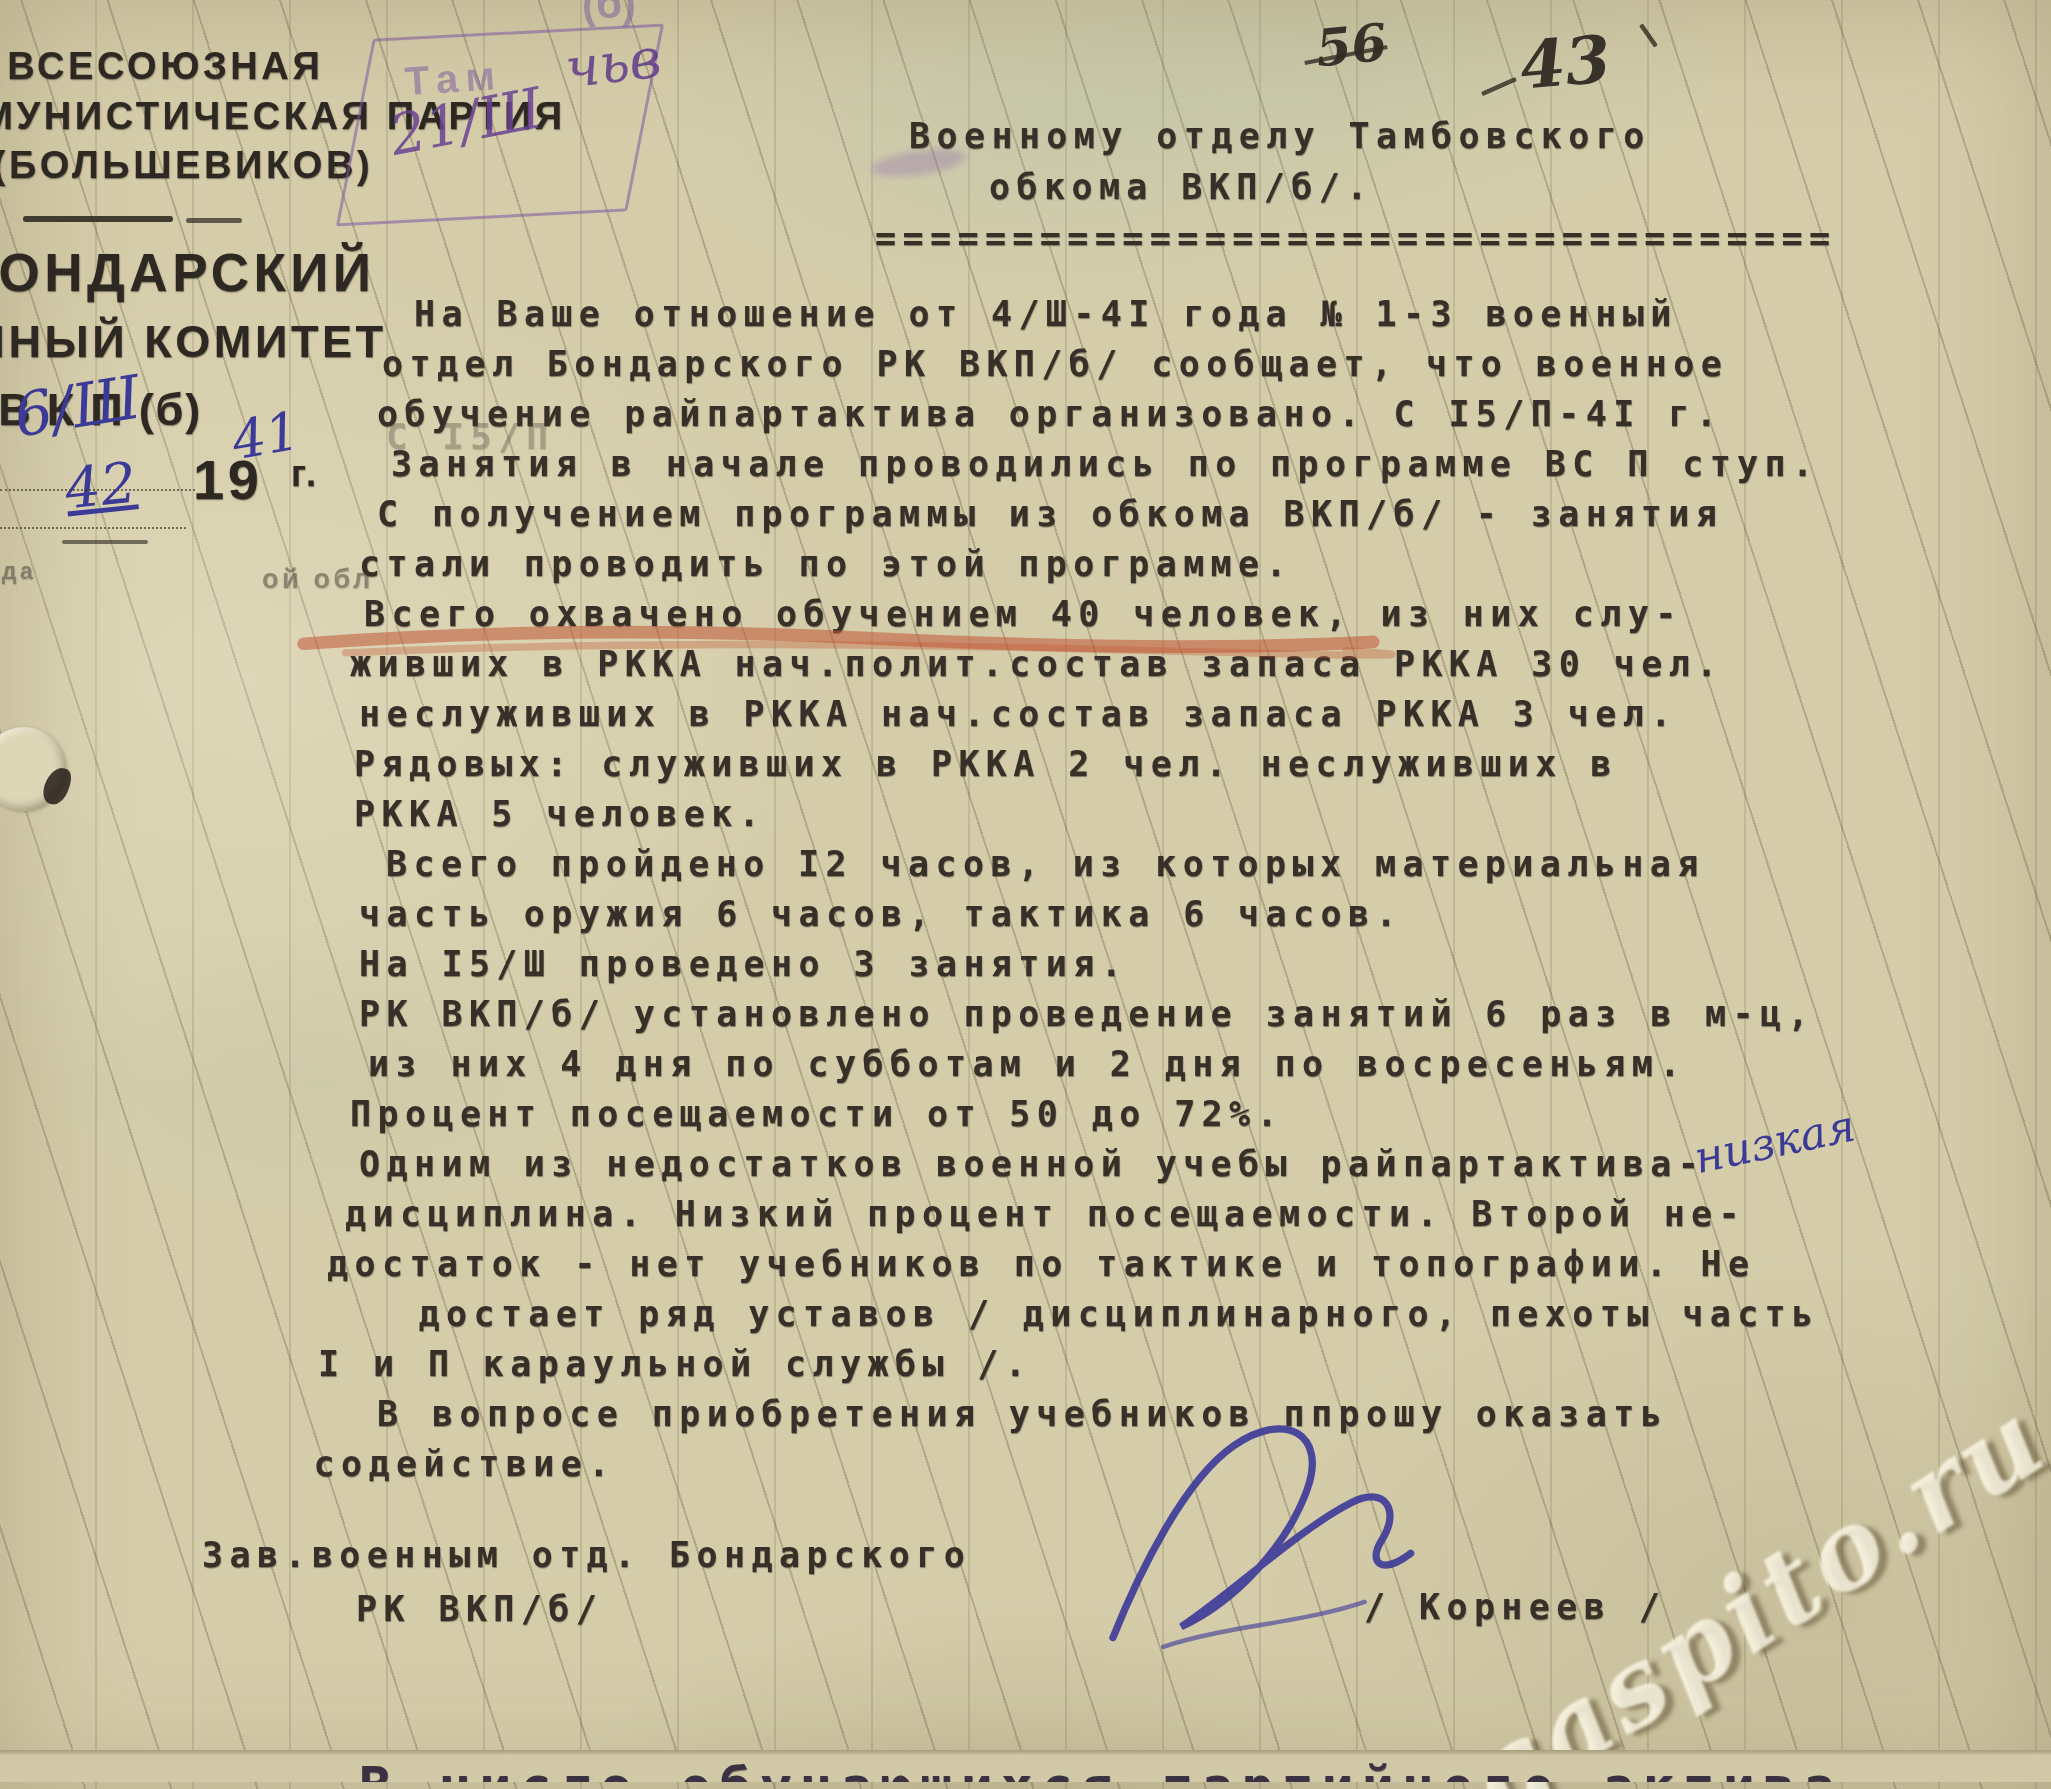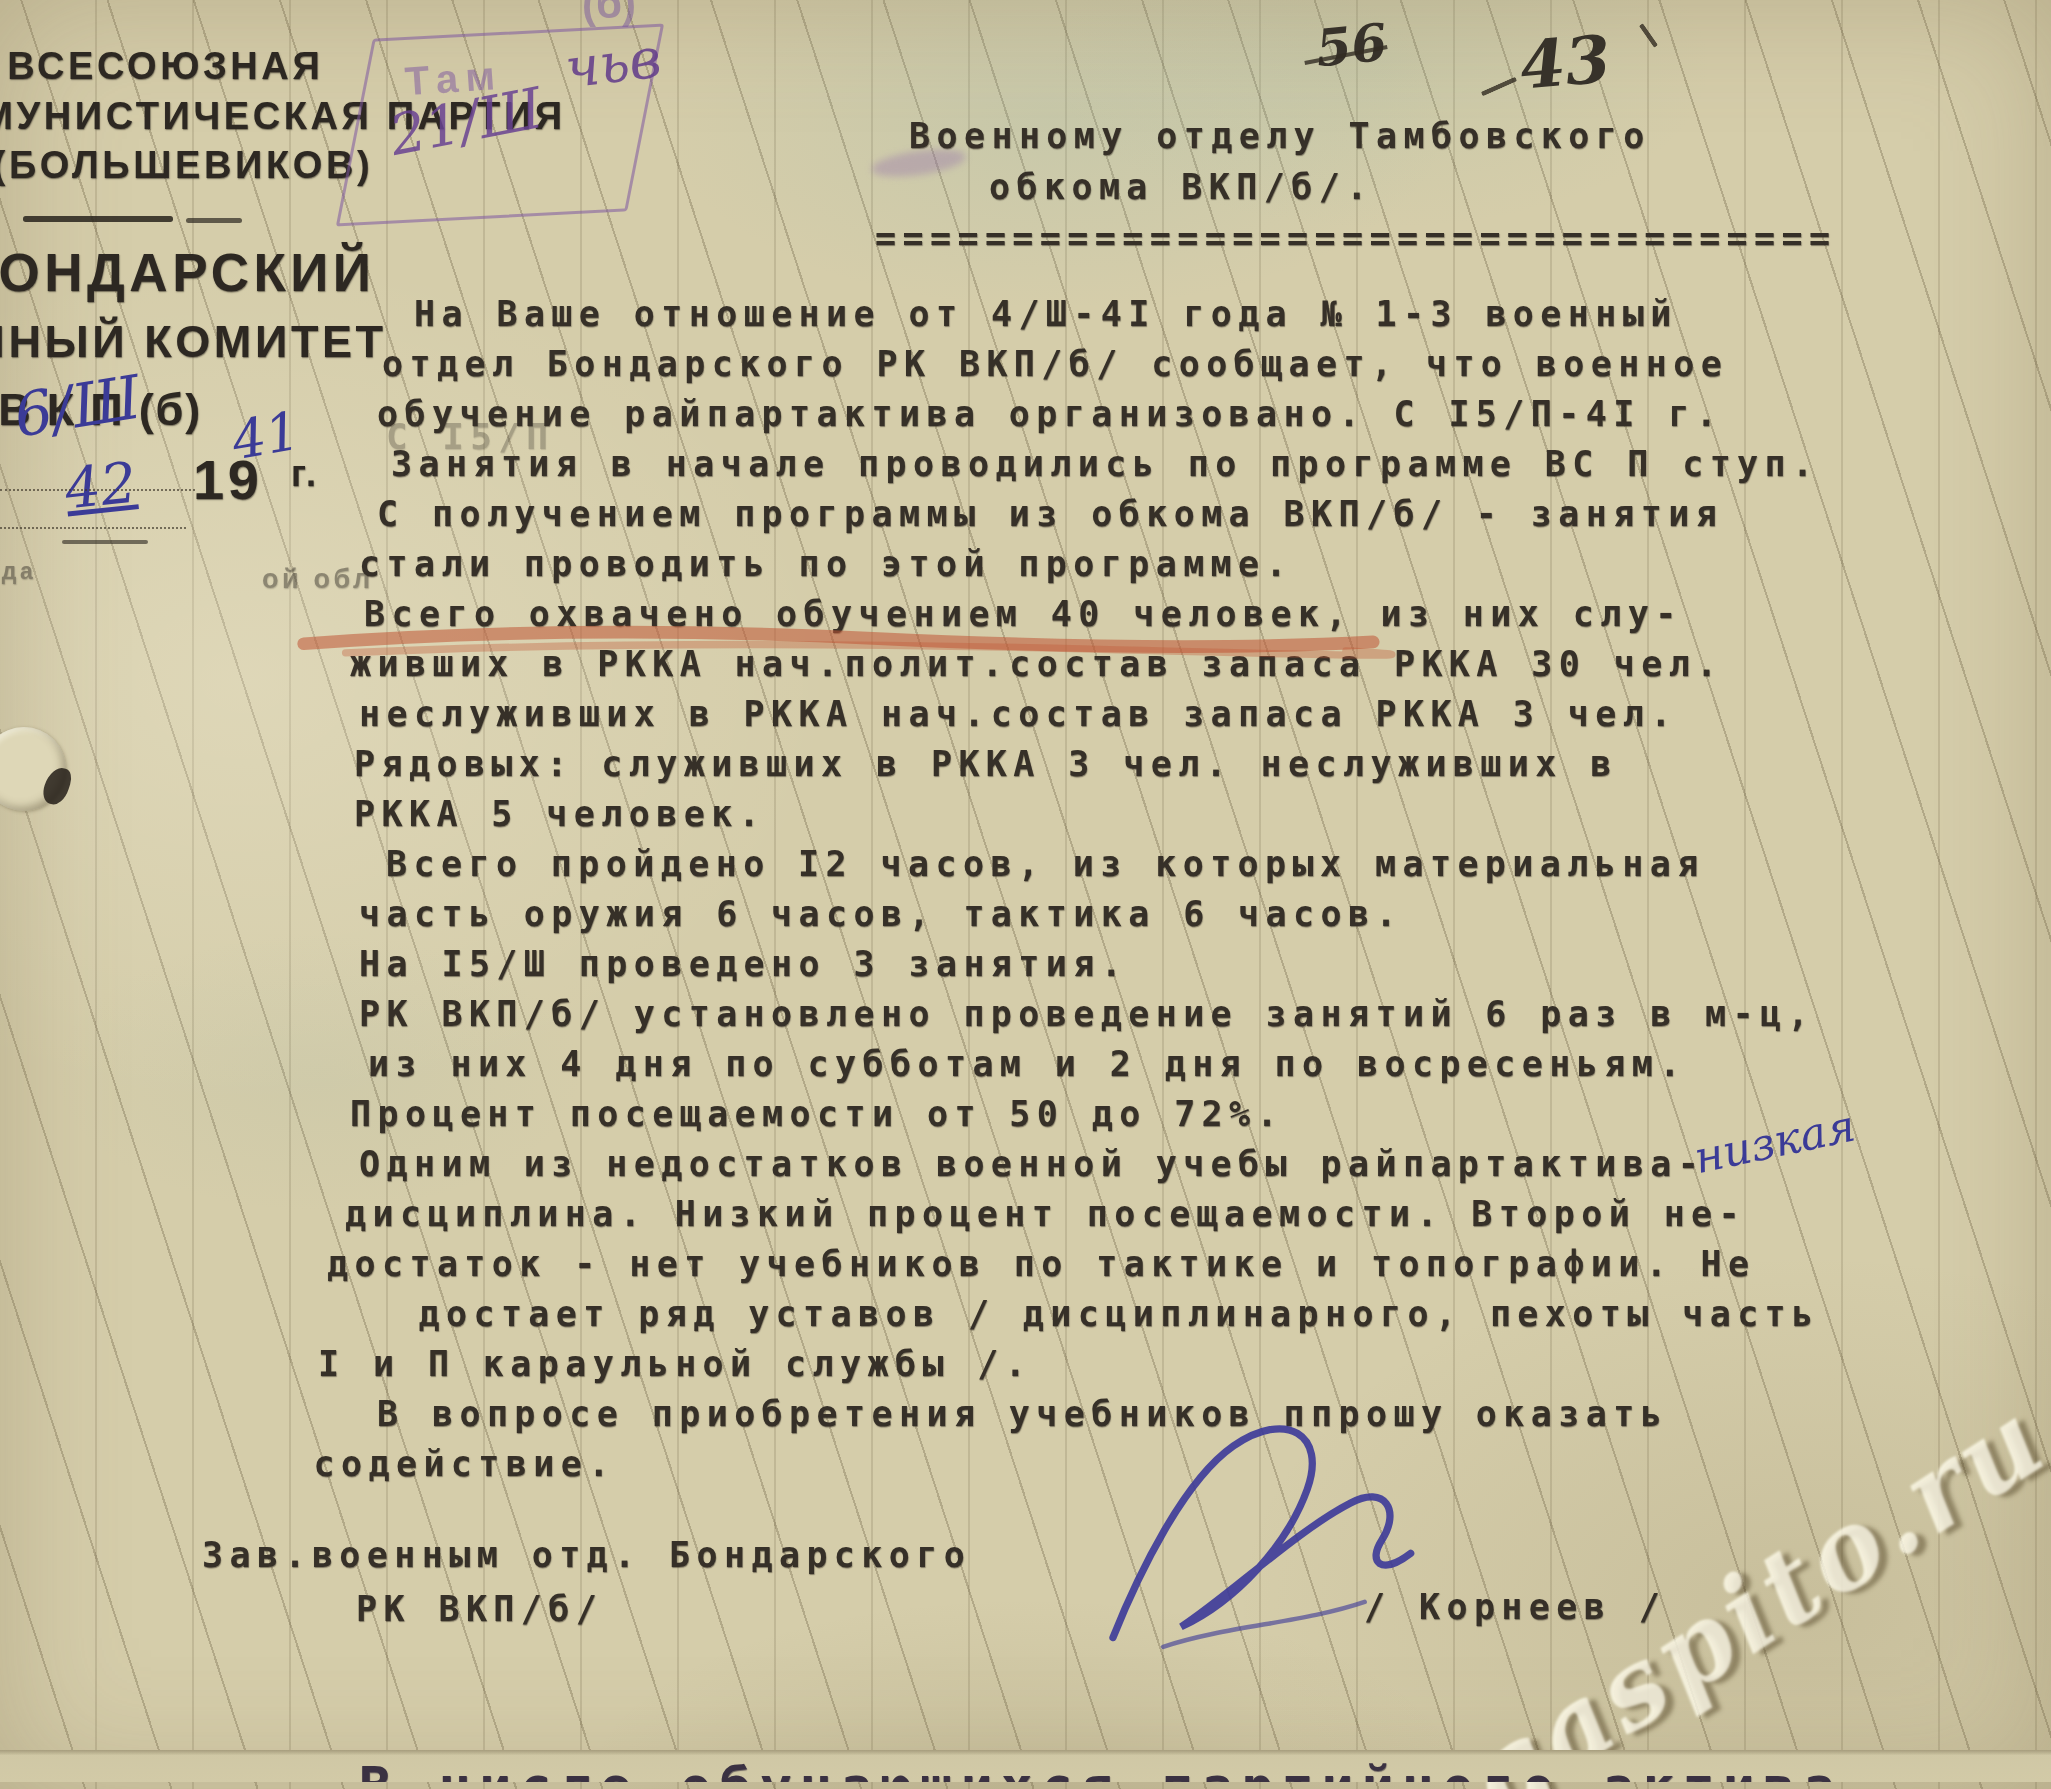--- a/index.html
+++ b/index.html
@@ -155,21 +155,21 @@
   <div class="abs body-lines" style="left:309px;top:289px;">
     <div class="tw line" style="margin-left:105px;">На Ваше отношение от 4/Ш-4I года № 1-3 военный</div>
     <div class="tw line" style="margin-left:73px;">отдел Бондарского РК ВКП/б/ сообщает, что военное</div>
     <div class="tw line" style="margin-left:68px;">обучение райпартактива организовано. С I5/П-4I г.</div>
     <div class="tw line" style="margin-left:82px;">Занятия в начале проводились по программе ВС П ступ.</div>
     <div class="tw line" style="margin-left:68px;">С получением программы из обкома ВКП/б/ - занятия</div>
     <div class="tw line" style="margin-left:50px;">стали проводить по этой программе.</div>
     <div class="tw line" style="margin-left:55px;">Всего охвачено обучением  40 человек, из них слу-</div>
     <div class="tw line" style="margin-left:41px;">живших в РККА нач.полит.состав запаса РККА 30 чел.</div>
     <div class="tw line" style="margin-left:50px;">неслуживших в РККА нач.состав запаса РККА 3 чел.</div>
-    <div class="tw line" style="margin-left:45px;">Рядовых: служивших в РККА 3 чел. неслуживших в</div>
+    <div class="tw line" style="margin-left:45px;">Рядовых: служивших в РККА 2 чел. неслуживших в</div>
     <div class="tw line" style="margin-left:45px;">РККА 5 человек.</div>
     <div class="tw line" style="margin-left:77px;">Всего пройдено I2 часов, из которых материальная</div>
     <div class="tw line" style="margin-left:50px;">часть оружия 6 часов, тактика 6 часов.</div>
     <div class="tw line" style="margin-left:50px;">На I5/Ш проведено 3 занятия.</div>
     <div class="tw line" style="margin-left:50px;">РК ВКП/б/ установлено проведение занятий 6 раз в м-ц,</div>
     <div class="tw line" style="margin-left:59px;">из них 4 дня по субботам и 2 дня по восресеньям.</div>
     <div class="tw line" style="margin-left:41px;">Процент посещаемости от 50 до 72%.</div>
     <div class="tw line" style="margin-left:50px;">Одним из недостатков военной учебы райпартактива-</div>
     <div class="tw line" style="margin-left:36px;">дисциплина. Низкий процент посещаемости. Второй не-</div>
     <div class="tw line" style="margin-left:18px;">достаток - нет учебников по тактике и топографии. Не</div>

